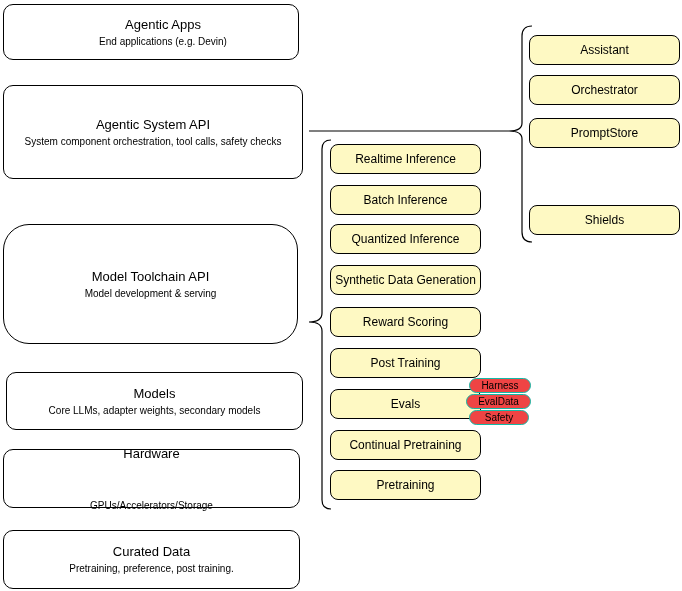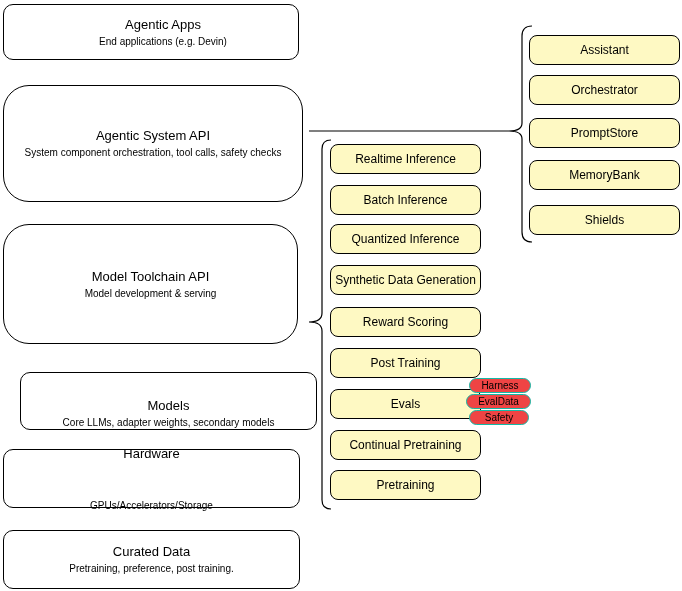--- a/index.html
+++ b/index.html
@@ -87,31 +87,31 @@
     <path d="M532 26 Q522 26 522 36 L522 123 Q522 131 509 131 Q522 131 522 139 L522 232 Q522 242 532 242" fill="none" stroke="#000000" stroke-width="1.2"></path>
 
     <path d="M331 140 Q322 140 322 149 L322 313 Q322 322 309 322 Q322 322 322 331 L322 500 Q322 509 331 509" fill="none" stroke="#000000" stroke-width="1.2"></path>
   </svg>
 
   <div class="node" style="left:3px; top:4px; width:296px; height:56px; border-radius:10px;padding-left:24px;">
     <div class="title">Agentic Apps</div>
     <div class="subtitle">End applications (e.g. Devin)</div>
   </div>
 
-  <div class="node" style="left:3px; top:85px; width:300px; height:117px; border-radius:26px;">
+  <div class="node" style="left:3px; top:85px; width:300px; height:94px; border-radius:10px;">
     <div class="title">Agentic System API</div>
     <div class="subtitle">System component orchestration, tool calls, safety checks</div>
   </div>
 
   <div class="node" style="left:3px; top:224px; width:295px; height:120px; border-radius:26px;">
     <div class="title">Model Toolchain API</div>
     <div class="subtitle">Model development &amp; serving</div>
   </div>
 
-  <div class="node" style="left:20px; top:372px; width:297px; height:58px; border-radius:10px;justify-content:flex-end;">
+  <div class="node" style="left:6px; top:372px; width:297px; height:58px; border-radius:10px;">
     <div class="title">Models</div>
     <div class="subtitle">Core LLMs, adapter weights, secondary models</div>
   </div>
 
   <div class="node" style="left:3px; top:449px; width:297px; height:59px; border-radius:10px;gap:35px;">
     <div class="title">Hardware</div>
     <div class="subtitle">GPUs/Accelerators/Storage</div>
   </div>
 
   <div class="node" style="left:3px; top:530px; width:297px; height:59px; border-radius:10px;">
@@ -129,16 +129,15 @@
   <div class="small-node" style="left:330px; top:430px;">Continual Pretraining</div>
   <div class="small-node" style="left:330px; top:470px;">Pretraining</div>
 
   <div class="pill" style="left:469px; top:378px; width:62px;">Harness</div>
   <div class="pill" style="left:466px; top:394px; width:65px;">EvalData</div>
   <div class="pill" style="left:469px; top:410px; width:60px;">Safety</div>
 
   <div class="small-node" style="left:529px; top:35px;">Assistant</div>
   <div class="small-node" style="left:529px; top:75px;">Orchestrator</div>
   <div class="small-node" style="left:529px; top:118px;">PromptStore</div>
-  <div class="small-node" style="left:529px; top:160px;">MemoryBank</div>
   <div class="small-node" style="left:529px; top:205px;">Shields</div>
 
 </div>
 
 </body></html>

